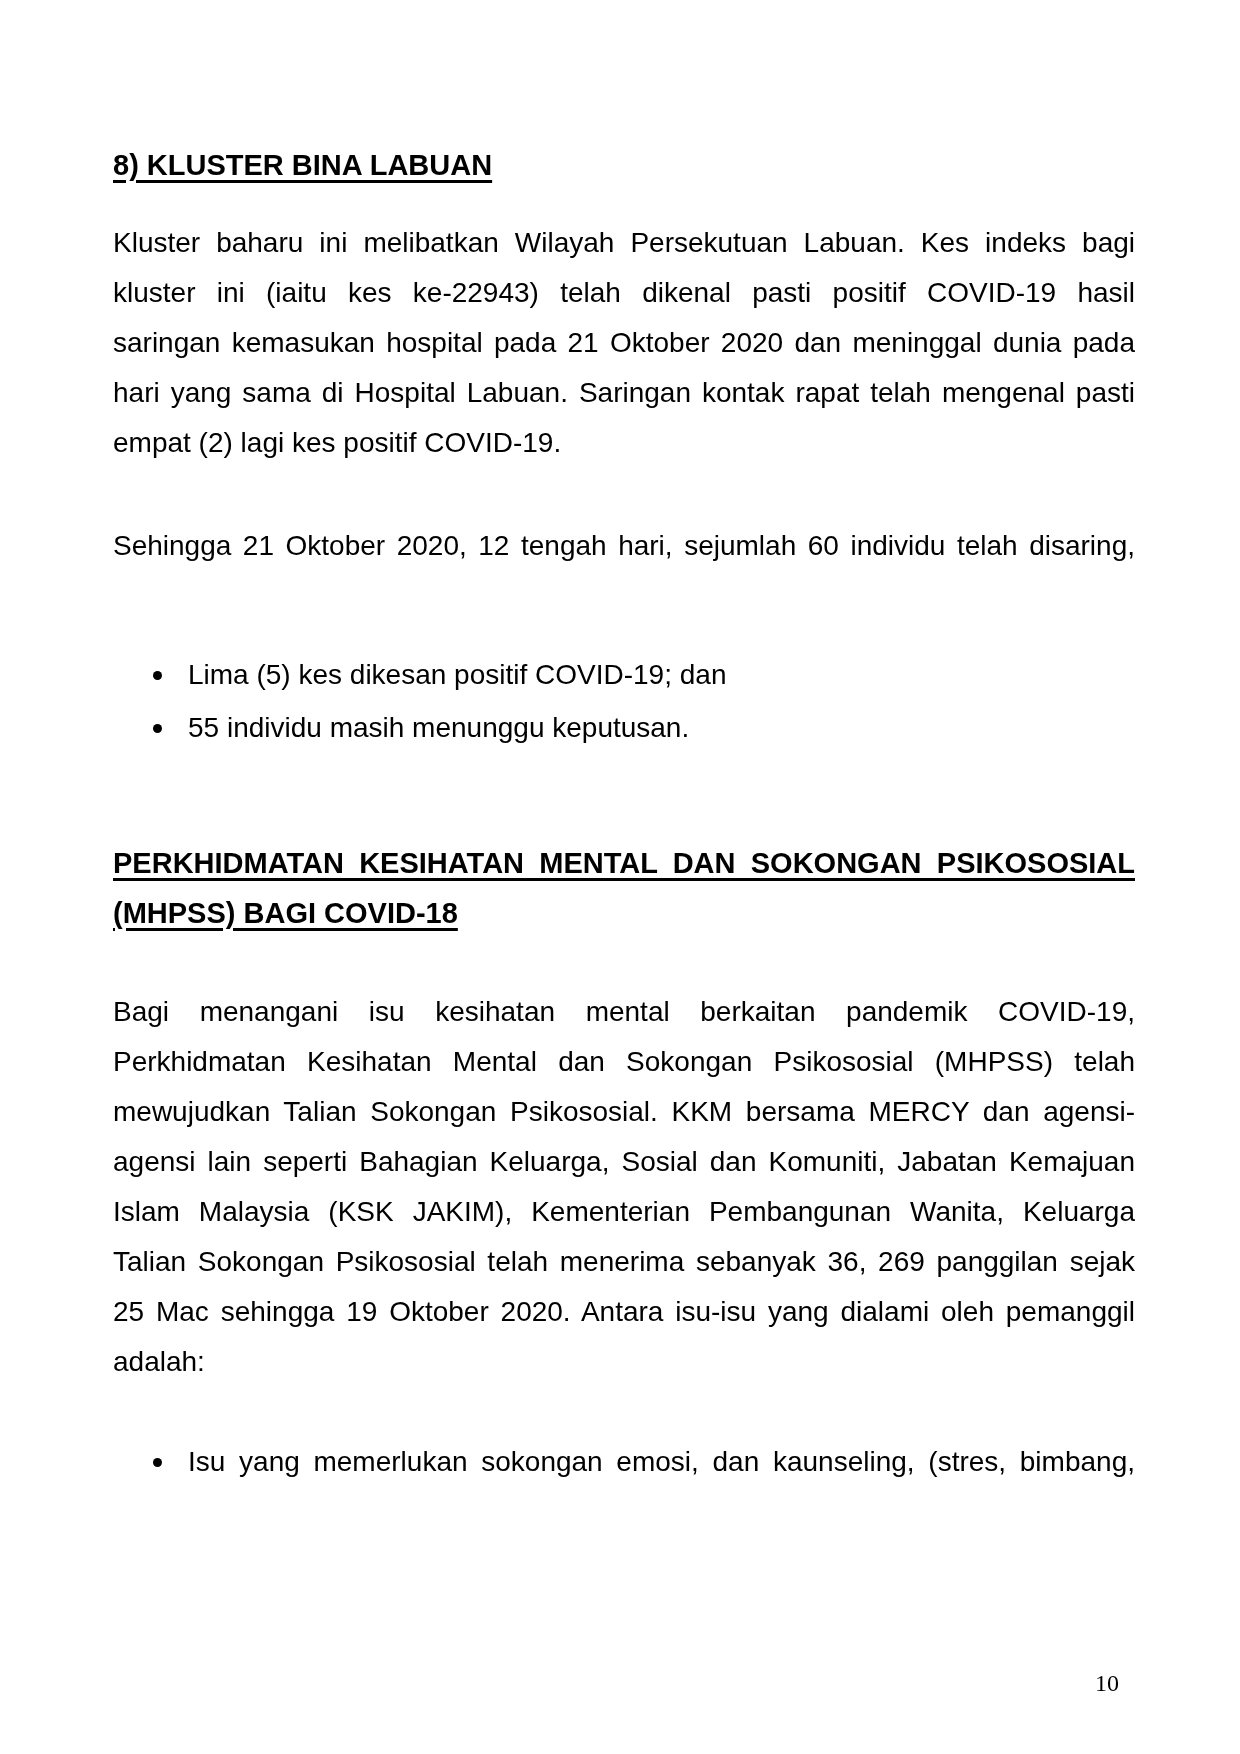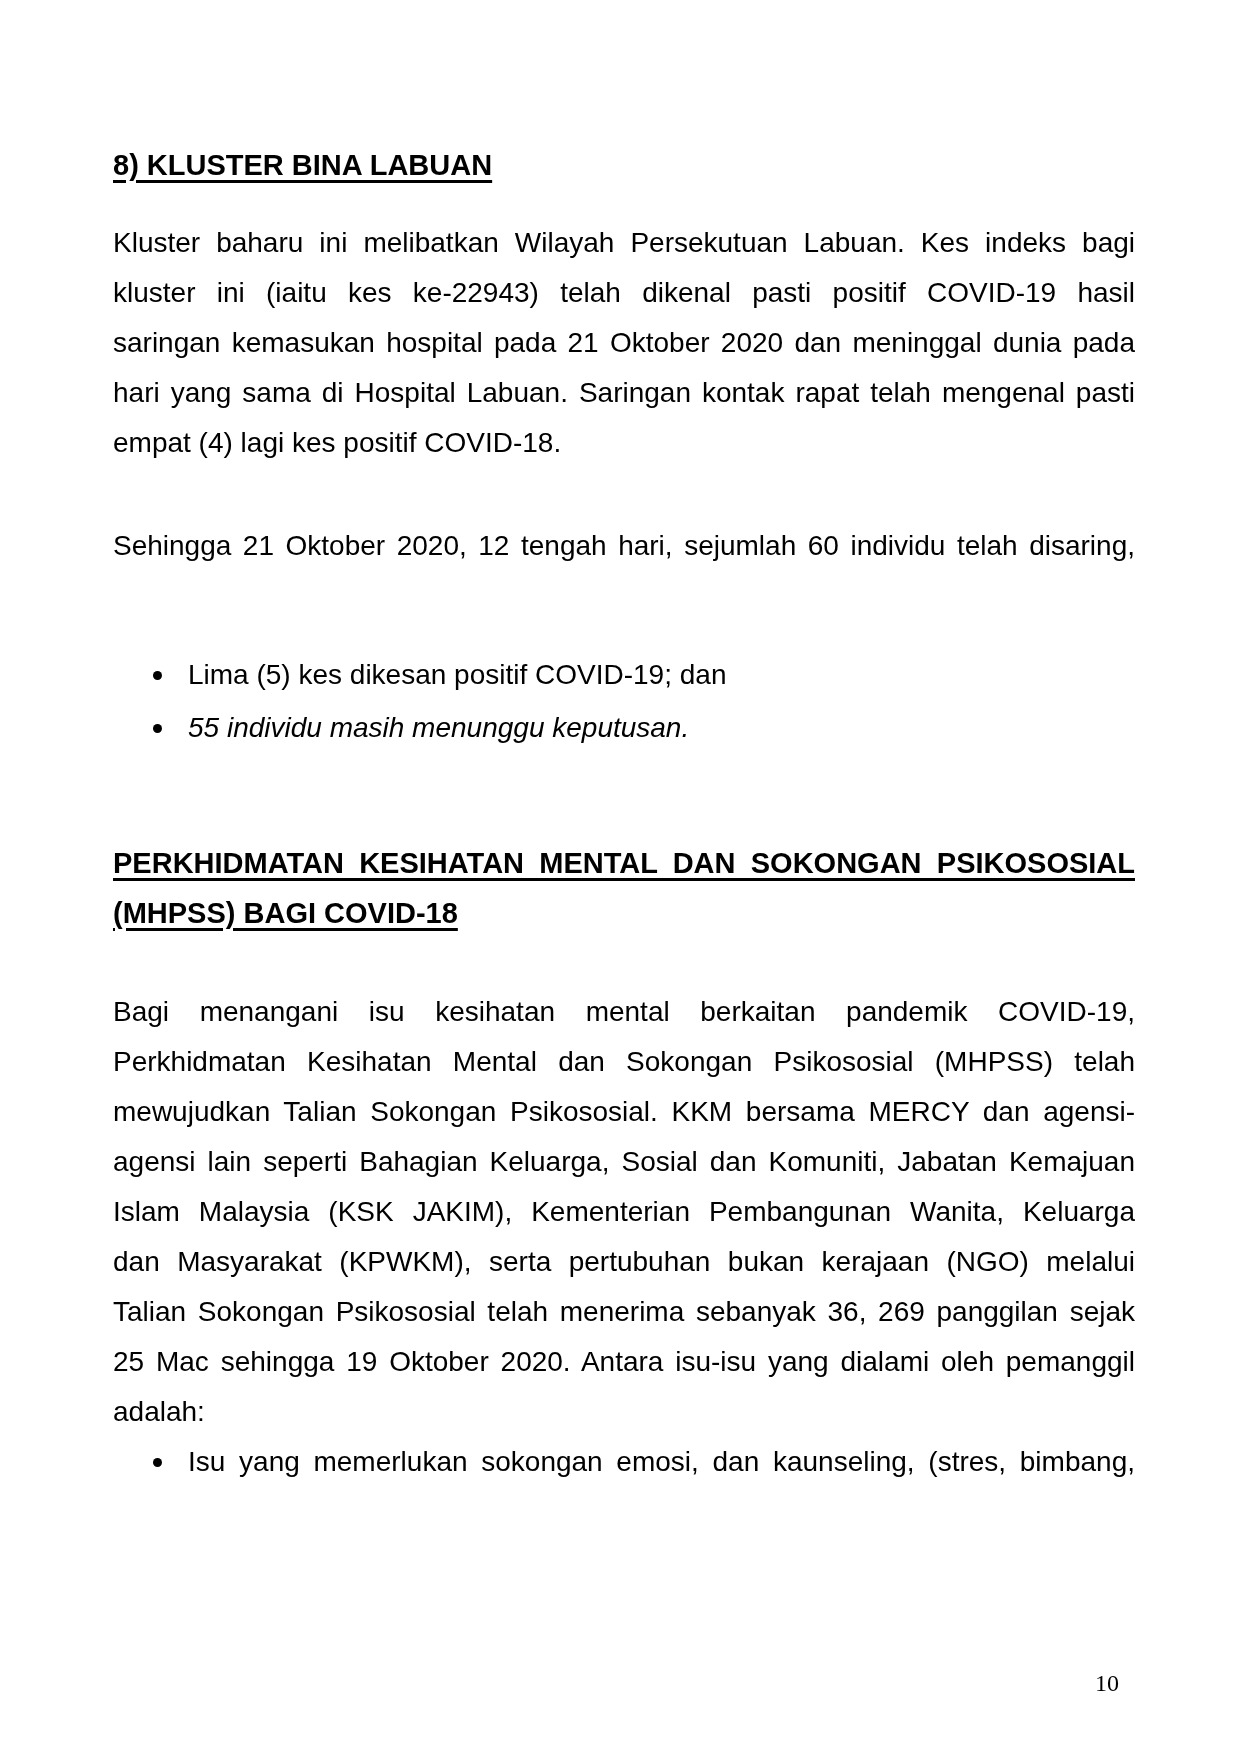--- a/index.html
+++ b/index.html
@@ -25,50 +25,49 @@
 
   <div class="content" style="top:140px;">
     <p class="h">8) KLUSTER BINA LABUAN</p>
   </div>
 
   <div class="content" style="top:218px;">
     <div class="line j">Kluster baharu ini melibatkan Wilayah Persekutuan Labuan. Kes indeks bagi</div>
     <div class="line j">kluster ini (iaitu kes ke-22943) telah dikenal pasti positif COVID-19 hasil</div>
     <div class="line j">saringan kemasukan hospital pada 21 Oktober 2020 dan meninggal dunia pada</div>
     <div class="line j">hari yang sama di Hospital Labuan. Saringan kontak rapat telah mengenal pasti</div>
-    <div class="line">empat (4) lagi kes positif COVID-18.</div>
+    <div class="line">empat (2) lagi kes positif COVID-19.</div>
   </div>
 
   <div class="content" style="top:521px;">
     <div class="line j">Sehingga 21 Oktober 2020, 12 tengah hari, sejumlah 60 individu telah disaring,</div>
   </div>
 
   <div class="content" style="top:650px;">
     <div class="line bullet">
       <span class="dot"></span>
       <span>Lima (5) kes dikesan positif COVID-19; dan</span>
     </div>
-    <div class="line bullet" style="margin-top:3px;font-style:italic;">
+    <div class="line bullet" style="margin-top:3px;">
       <span class="dot"></span>
       <span>55 individu masih menunggu keputusan.</span>
     </div>
   </div>
 
   <div class="content" style="top:838px;">
     <p class="h justify" style="text-align-last: justify;">PERKHIDMATAN KESIHATAN MENTAL DAN SOKONGAN PSIKOSOSIAL</p>
     <p class="h">(MHPSS) BAGI COVID-18</p>
   </div>
 
   <div class="content" style="top:987px;">
     <div class="line j">Bagi menangani isu kesihatan mental berkaitan pandemik COVID-19,</div>
     <div class="line j">Perkhidmatan Kesihatan Mental dan Sokongan Psikososial (MHPSS) telah</div>
     <div class="line j">mewujudkan Talian Sokongan Psikososial. KKM bersama MERCY dan agensi-</div>
     <div class="line j">agensi lain seperti Bahagian Keluarga, Sosial dan Komuniti, Jabatan Kemajuan</div>
     <div class="line j">Islam Malaysia (KSK JAKIM), Kementerian Pembangunan Wanita, Keluarga</div>
-    <div class="line j">dan Masyarakat (KPWKM), serta pertubuhan bukan kerajaan (NGO) melalui</div>
     <div class="line j">Talian Sokongan Psikososial telah menerima sebanyak 36, 269 panggilan sejak</div>
     <div class="line j">25 Mac sehingga 19 Oktober 2020. Antara isu-isu yang dialami oleh pemanggil</div>
     <div class="line">adalah:</div>
   </div>
 
   <div class="content" style="top:1437px;">
     <div class="line bullet">
       <span class="dot"></span>
       <div class="line j" style="display:block;">Isu yang memerlukan sokongan emosi, dan kaunseling, (stres, bimbang,</div>
     </div>

